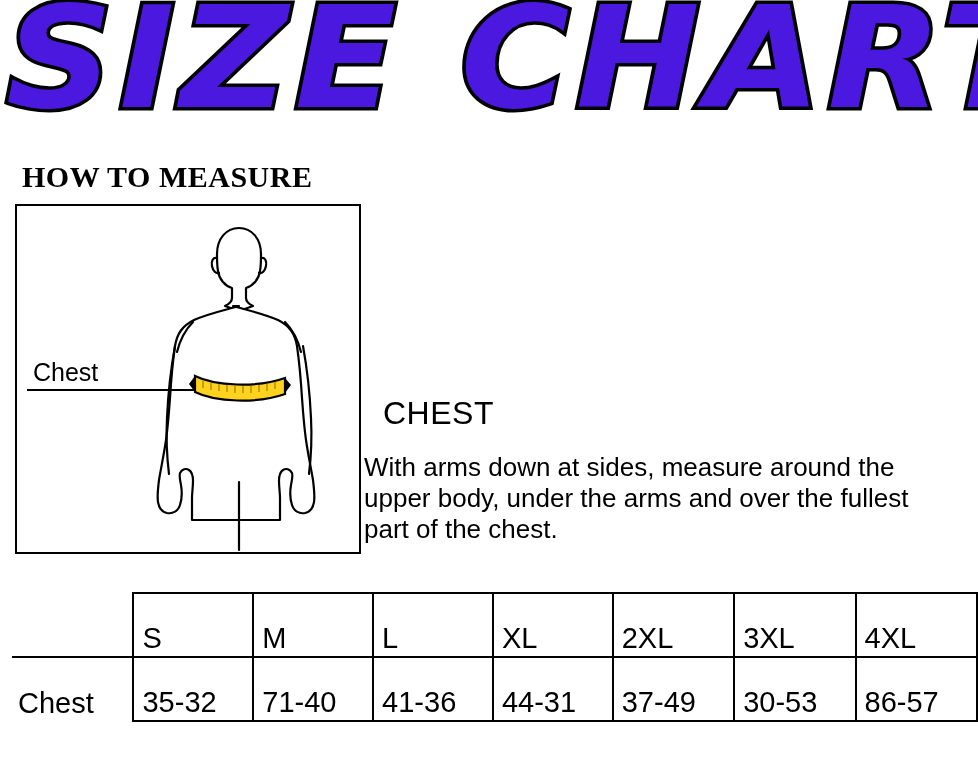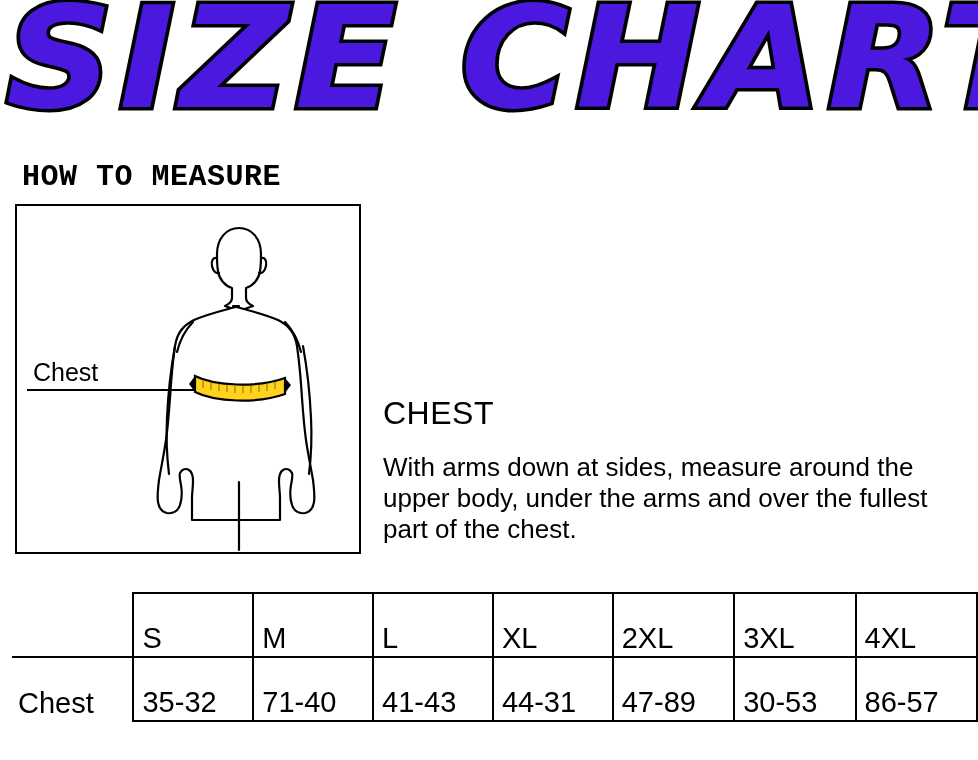--- a/index.html
+++ b/index.html
@@ -36,21 +36,21 @@
     white-space: nowrap;
     transform: scaleX(1.06);
     transform-origin: left top;
   }
 
   
   .how-to {
     position: absolute;
     left: 22px;
     top: 160px;
-    font-family: Liberation Mono, monospace;
+    font-family: Liberation Serif, serif;
     font-size: 30px;
     font-weight: bold;
     letter-spacing: 0.5px;
   }
 
   
   .figure-box {
     position: absolute;
     left: 15px;
     top: 204px;
@@ -79,21 +79,21 @@
   .chest-heading {
     position: absolute;
     left: 383px;
     top: 395px;
     font-family: "Liberation Sans", sans-serif;
     font-size: 32px;
     letter-spacing: 0.5px;
   }
   .chest-desc {
     position: absolute;
-    left: 383px;
+    left: 364px;
     top: 452px;
     width: 590px;
     font-family: "Liberation Sans", sans-serif;
     font-size: 26px;
     line-height: 31px;
   }
 
   
   .size-table {
     position: absolute;
@@ -228,20 +228,20 @@
     <td class="hdr">L</td>
     <td class="hdr">XL</td>
     <td class="hdr">2XL</td>
     <td class="hdr">3XL</td>
     <td class="hdr">4XL</td>
   </tr>
   <tr class="data-row">
     <td class="rowhead">Chest</td>
     <td>35-32</td>
     <td>71-40</td>
-    <td>41-43</td>
+    <td>41-36</td>
     <td>44-31</td>
-    <td>47-89</td>
+    <td>37-49</td>
     <td>30-53</td>
     <td>86-57</td>
   </tr>
 </tbody>
   </table>
 
 </body></html>

